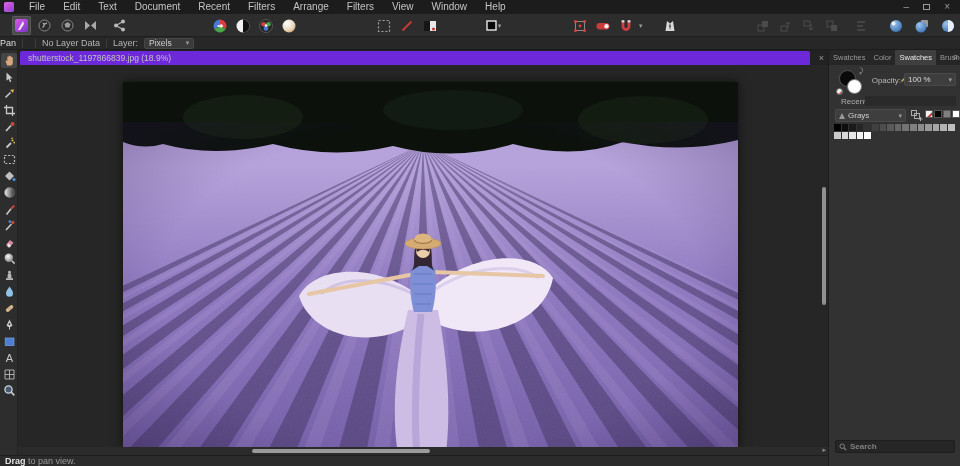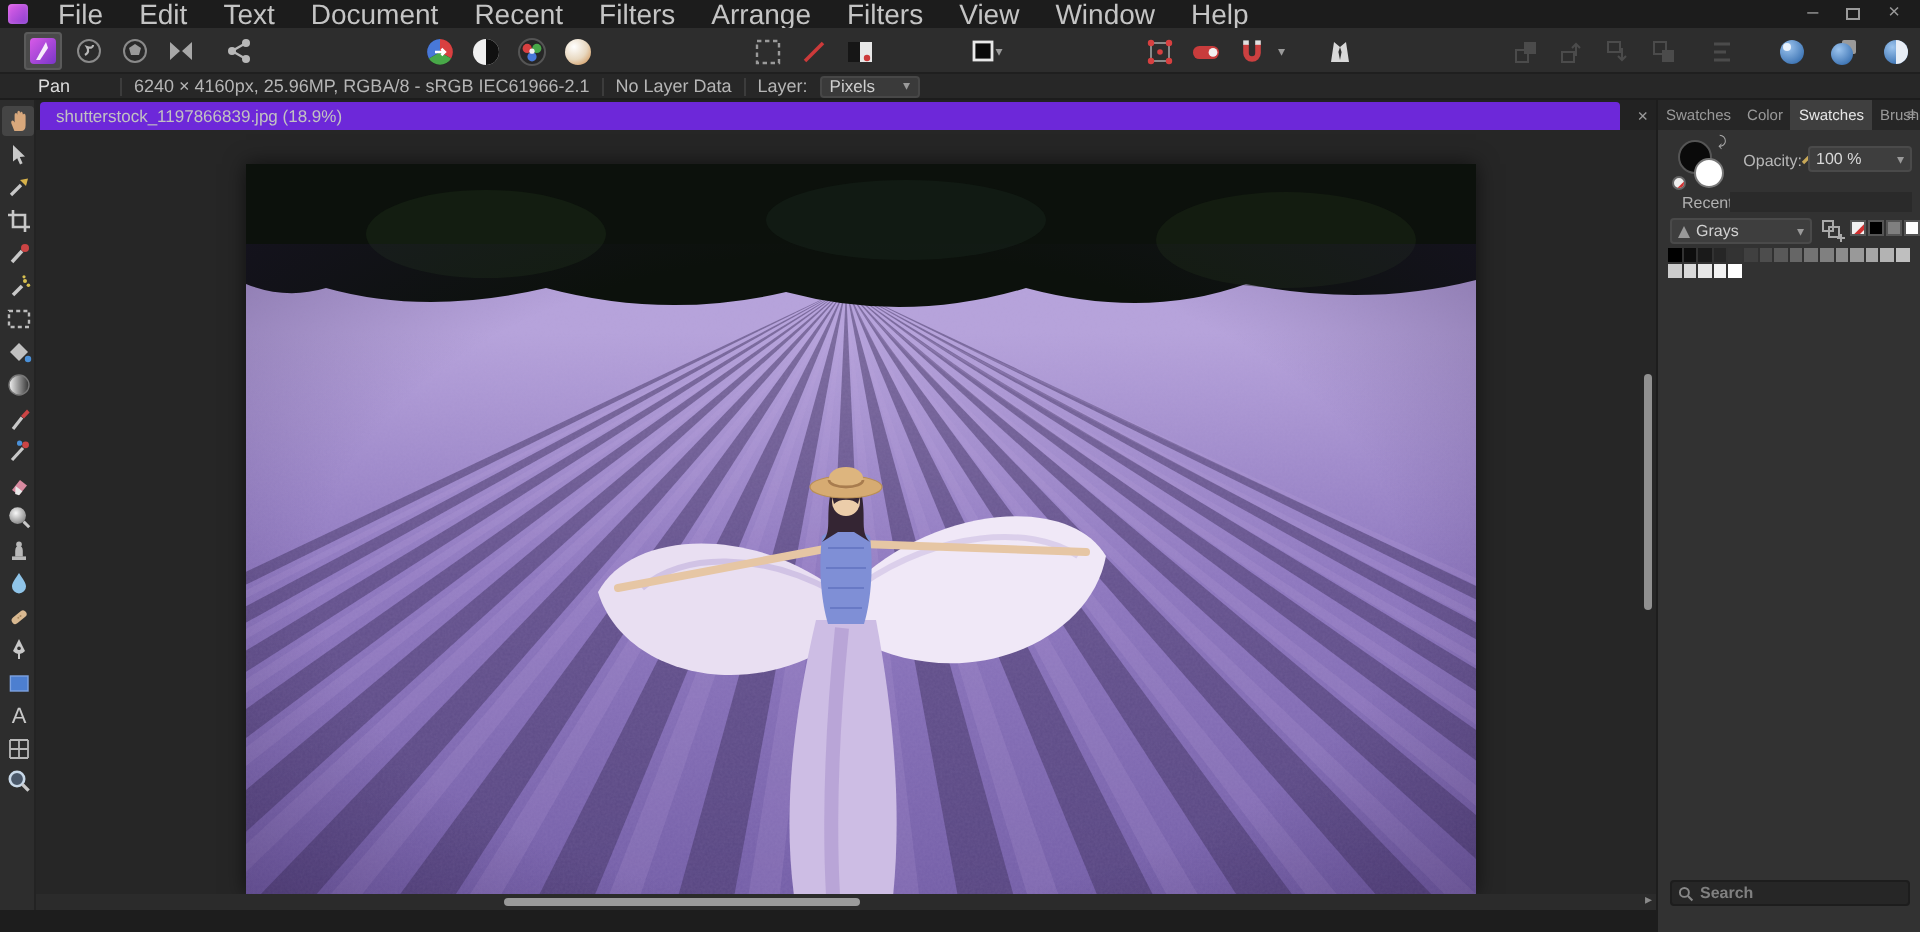--- a/index.html
+++ b/index.html
@@ -6,39 +6,39 @@
   html,body { width:960px; height:466px; overflow:hidden; background:#1d1d1d;
     font-family:"Liberation Sans", sans-serif; }
   #app { position:relative; width:960px; height:466px; background:#1d1d1d; color:#c8c8c8; }
 
   
   .titlebar { position:absolute; left:0; top:0; width:960px; height:14px; background:#1c1c1c;
     display:flex; align-items:center; }
   .app-icon { width:10px; height:10px; margin:0 6px 0 4px; border-radius:2px;
     background:linear-gradient(135deg,#e060e8,#8a3fd0); box-shadow:inset 0 0 2px #fff3; }
   .menus { display:flex; }
-  .menu { font-size:14px; color:#c4c4c4; padding:0 9px; line-height:14px; cursor:default; }
+  .menu { font-size:10px; color:#c4c4c4; padding:0 9px; line-height:14px; cursor:default; }
   .win-controls { margin-left:auto; display:flex; align-items:center; gap:14px; padding-right:10px; }
   .win-controls span { font-size:10px; color:#9a9a9a; line-height:14px; }
   .maxbox { width:7px; height:6px; border:1px solid #9a9a9a; display:inline-block; }
 
   
   .toolbar { position:absolute; left:0; top:14px; width:960px; height:23px; background:#2d2d2d;
     border-bottom:1px solid #1f1f1f; }
   .tgrp { position:absolute; top:2px; display:flex; align-items:center; gap:4px; height:19px; }
   .tbtn { width:19px; height:19px; display:flex; align-items:center; justify-content:center;
     border-radius:2px; }
   .tbtn.sel { background:#4a4a4a; box-shadow:inset 0 0 0 1px #5a5a5a; }
   .tbtn.disabled { opacity:.4; }
   .caret { font-size:7px; color:#9a9a9a; }
 
   
   .contextbar { position:absolute; left:0; top:37px; width:960px; height:13px; background:#272727;
     border-bottom:1px solid #1c1c1c; display:flex; align-items:center; font-size:9px; color:#b5b5b5; }
-  .ctx-tool { padding:0 19px; color:#dcdcdc; }
+  .ctx-tool { padding:0 0; color:#dcdcdc; }
   .ctx-sep { width:1px; height:9px; background:#3c3c3c; margin:0 6px; }
   .units-select { display:flex; align-items:center; gap:14px; background:#3a3a3a; border:1px solid #474747;
     border-radius:2px; height:11px; padding:0 4px; margin-left:6px; font-size:8.5px; color:#cfcfcf; }
 
   
   .tabbar { position:absolute; left:18px; top:50px; width:810px; height:15px; background:#222; }
   .doc-tab { position:absolute; left:2px; top:1px; width:790px; height:14px; background:#6d28d9;
     font-size:8.5px; color:#c2c2c2; line-height:14px; padding-left:8px; border-radius:2px 2px 0 0; }
   .tab-close { position:absolute; right:4px; top:1px; font-size:9px; color:#9a9a9a; line-height:14px; }
 
@@ -345,21 +345,20 @@
             <circle cx="8" cy="8" r="6" fill="url(#b1)"></circle>
             <path d="M8 2 A6 6 0 0 1 8 14 Z" fill="#e8eef6"></path>
           </svg>
       </div>
     </div>
   </div>
 
   <div class="contextbar">
     <span class="ctx-tool">Pan</span>
     <span class="ctx-sep"></span>
-    <span>6240 × 4160px, 25.96MP, RGBA/8 - sRGB IEC61966-2.1</span>
     <span class="ctx-sep"></span>
     <span>No Layer Data</span>
     <span class="ctx-sep"></span>
     <span>Layer:</span>
     <div class="units-select">
       <span>Pixels</span>
       <span class="caret">▾</span>
     </div>
   </div>
 
@@ -599,20 +598,21 @@
     <div class="vscroll">
       <div class="vthumb"></div>
     </div>
   </div>
 
   <div class="hscroll">
     <div class="hthumb"></div>
     <span class="harrow">▸</span>
   </div>
 
+  <div class="statusbar"><b>Drag</b><span> to pan view.</span></div>
 
   <div class="rightpanel">
     <div class="rp-tabs">
       <span class="rp-tab">Swatches</span>
       <span class="rp-tab">Color</span>
       <span class="rp-tab active">Swatches</span>
       <span class="rp-tab">Brushes</span>
       <span class="rp-menu">≡</span>
     </div>
 

